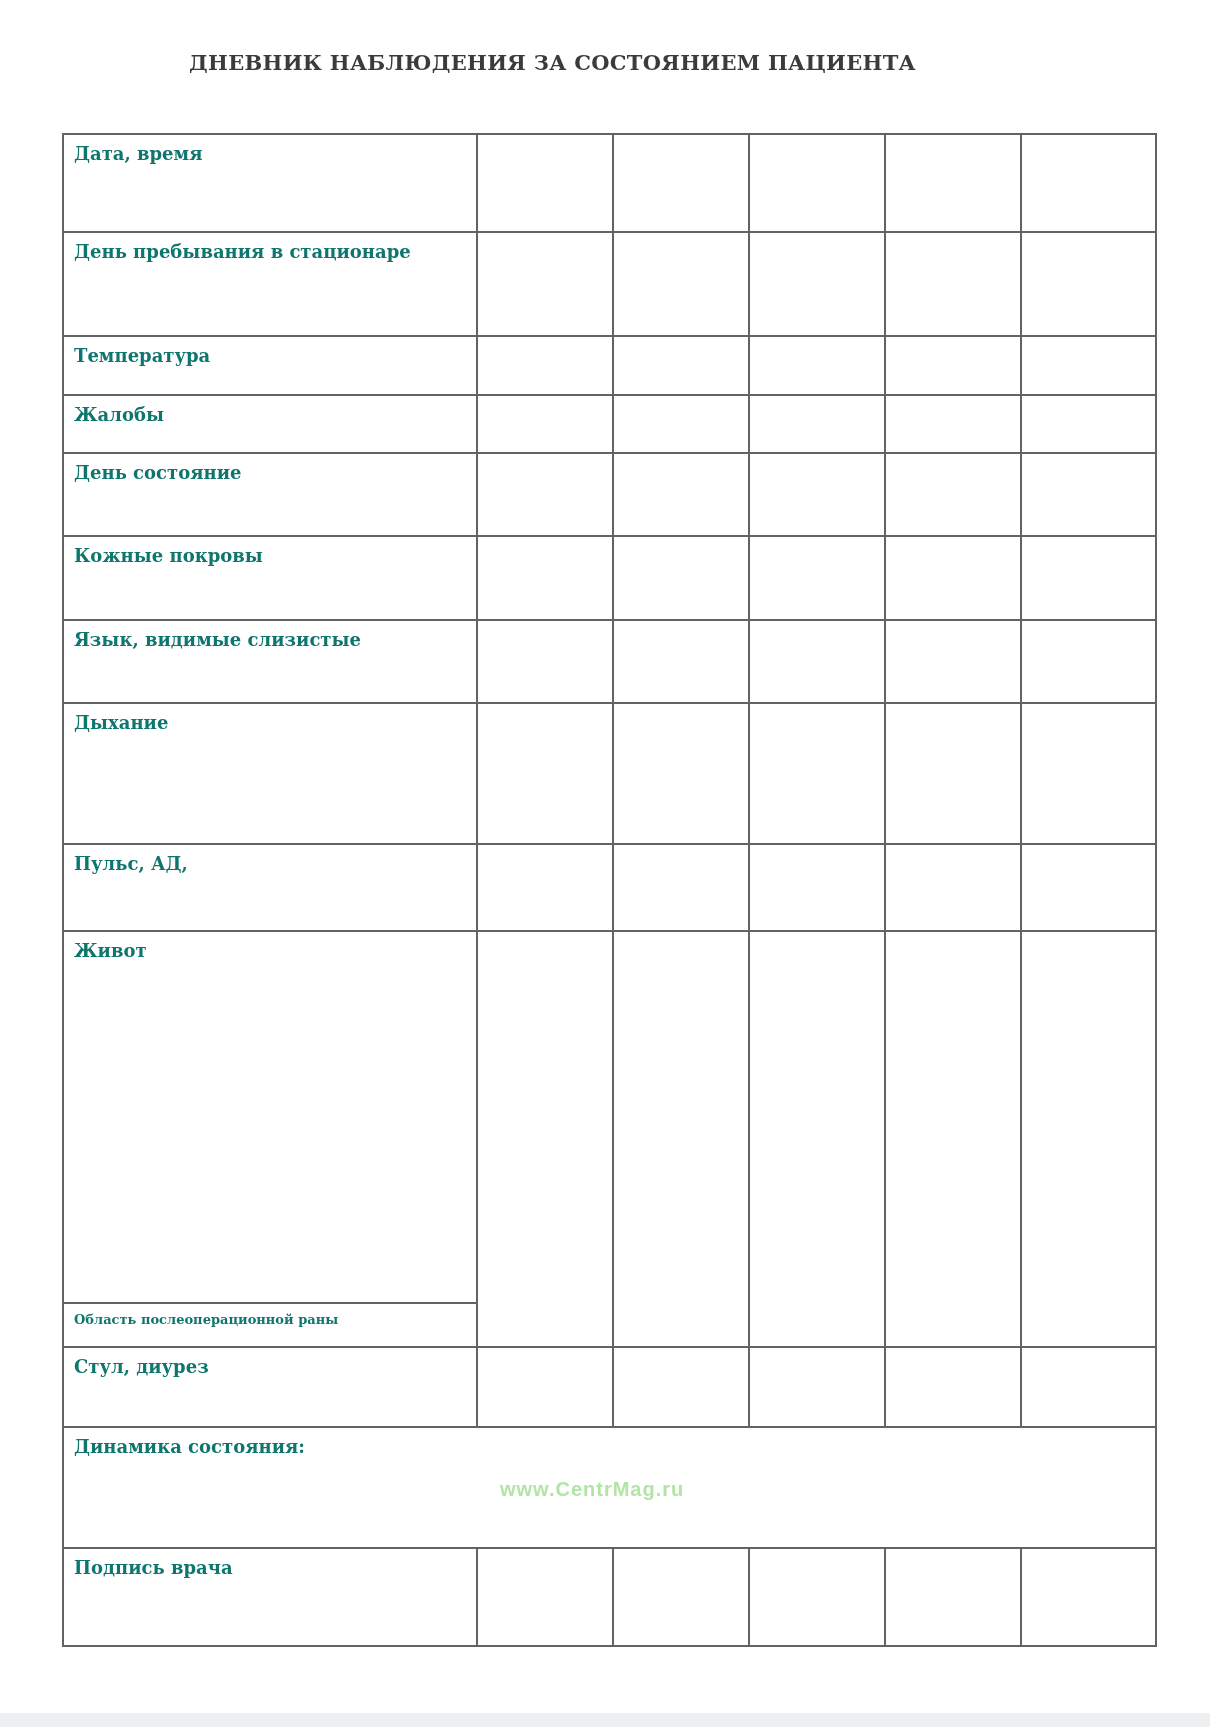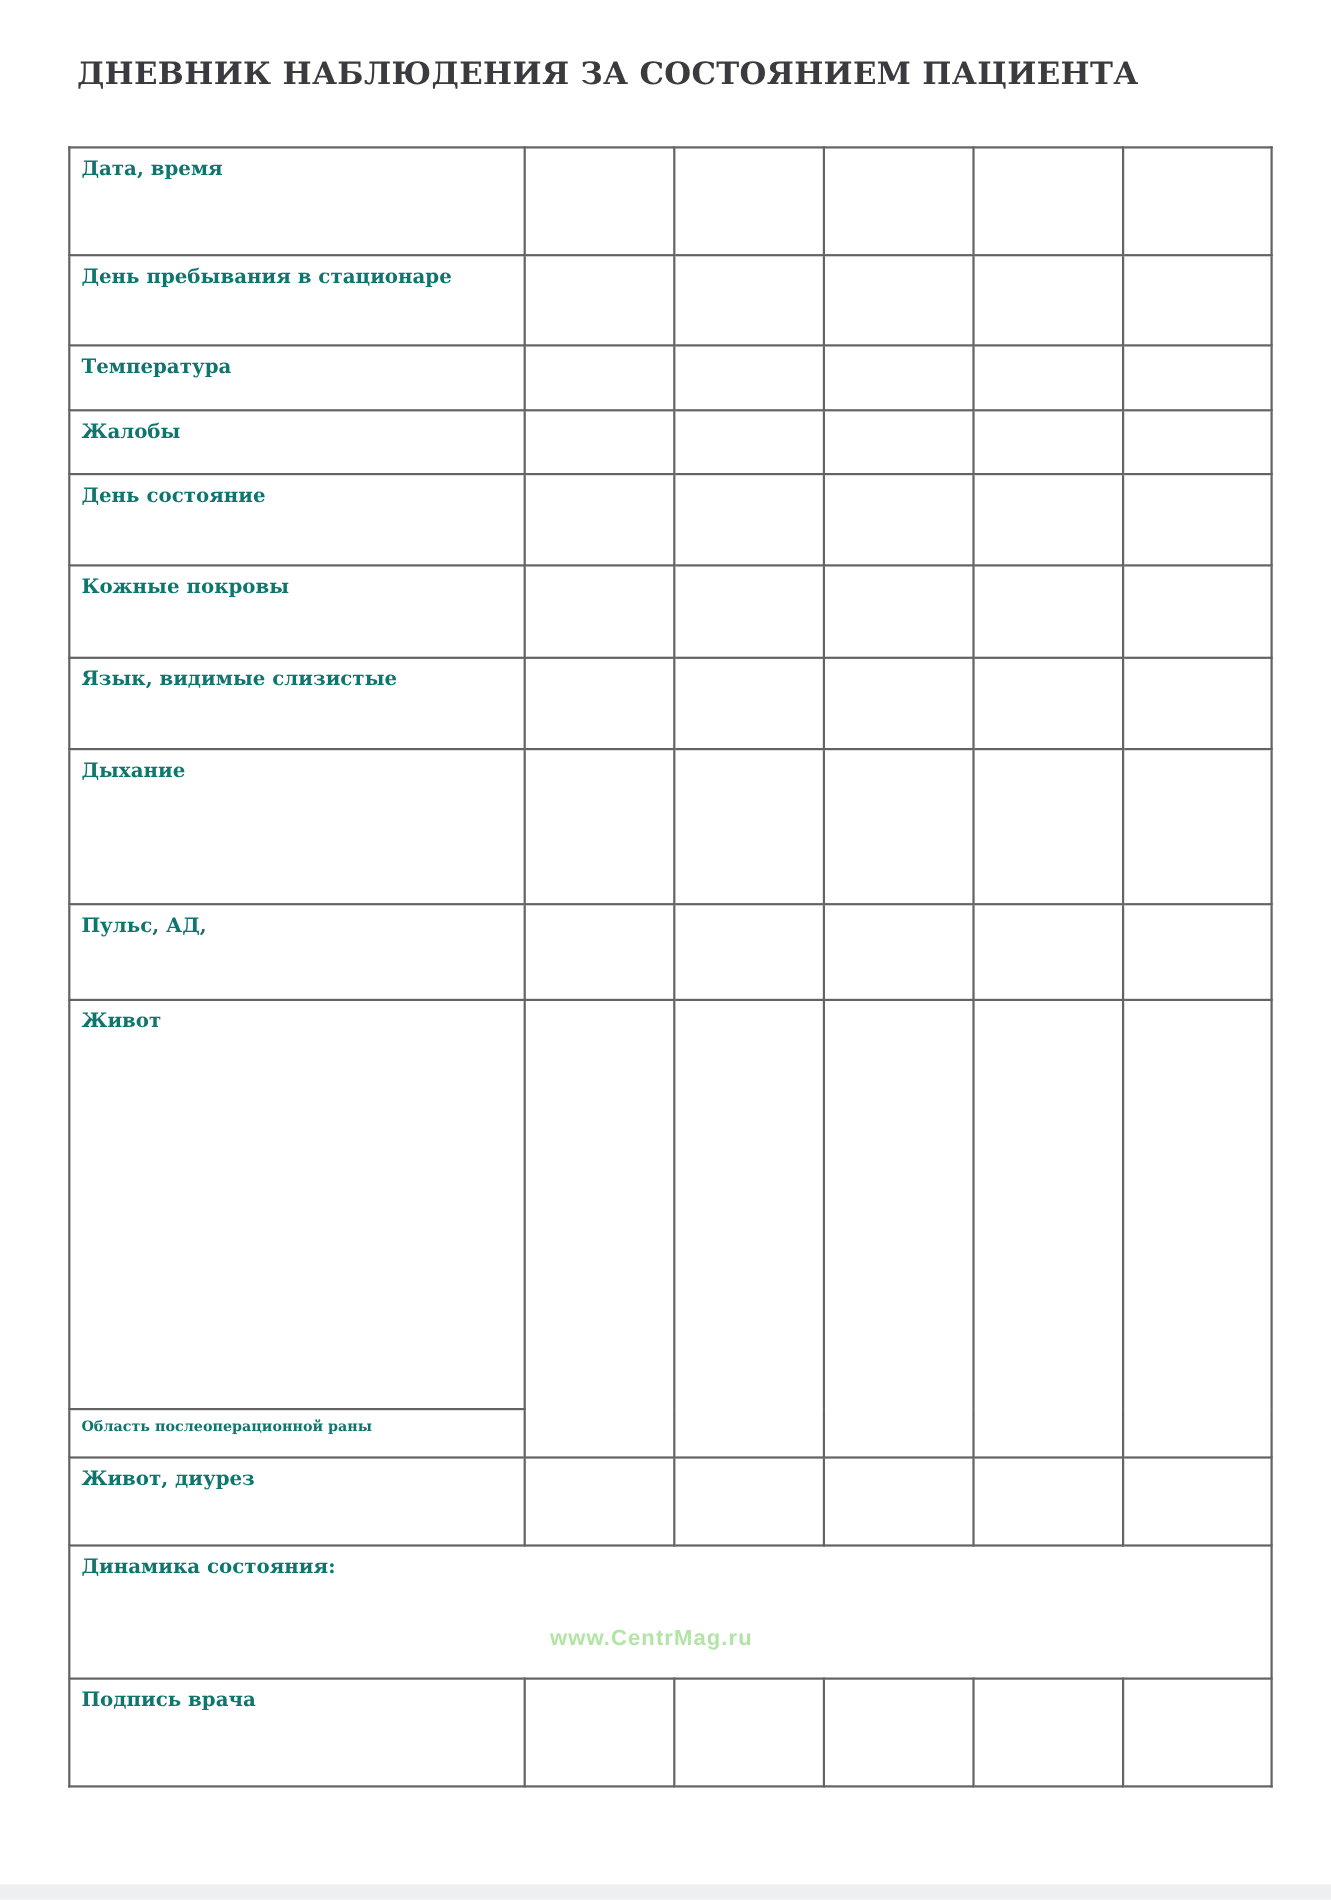--- a/index.html
+++ b/index.html
@@ -17,21 +17,21 @@
   }
   .doc-title {
     position: absolute;
     top: 50px;
     left: 62px;
     width: 1093px;
     padding-right: 112px;
     box-sizing: border-box;
     text-align: center;
     font-weight: bold;
-    font-size: 28px;
+    font-size: 21px;
     letter-spacing: 0.3px;
     color: #3b3b3f;
     font-family: "DejaVu Serif", serif;
   }
   table.obs-table {
     position: absolute;
     left: 62px;
     top: 133px;
     width: 1093px;
     border-collapse: collapse;
@@ -92,21 +92,21 @@
   </colgroup>
   <tbody>
     <tr style="height:98px">
       <td class="label-cell">Дата, время</td>
       <td></td>
       <td></td>
       <td></td>
       <td></td>
       <td></td>
     </tr>
-    <tr style="height:82px">
+    <tr style="height:104px">
       <td class="label-cell">День пребывания в стационаре</td>
       <td></td>
       <td></td>
       <td></td>
       <td></td>
       <td></td>
     </tr>
     <tr style="height:59px">
       <td class="label-cell">Температура</td>
       <td></td>
@@ -168,21 +168,21 @@
       <td rowspan="2"></td>
       <td rowspan="2"></td>
       <td rowspan="2"></td>
       <td rowspan="2"></td>
       <td rowspan="2"></td>
     </tr>
     <tr style="height:44px">
       <td class="label-cell wide-label">Область послеоперационной раны</td>
     </tr>
     <tr style="height:80px">
-      <td class="label-cell">Живот, диурез</td>
+      <td class="label-cell">Стул, диурез</td>
       <td></td>
       <td></td>
       <td></td>
       <td></td>
       <td></td>
     </tr>
     <tr style="height:121px">
       <td class="label-cell" colspan="6">Динамика состояния:</td>
     </tr>
     <tr style="height:98px">

